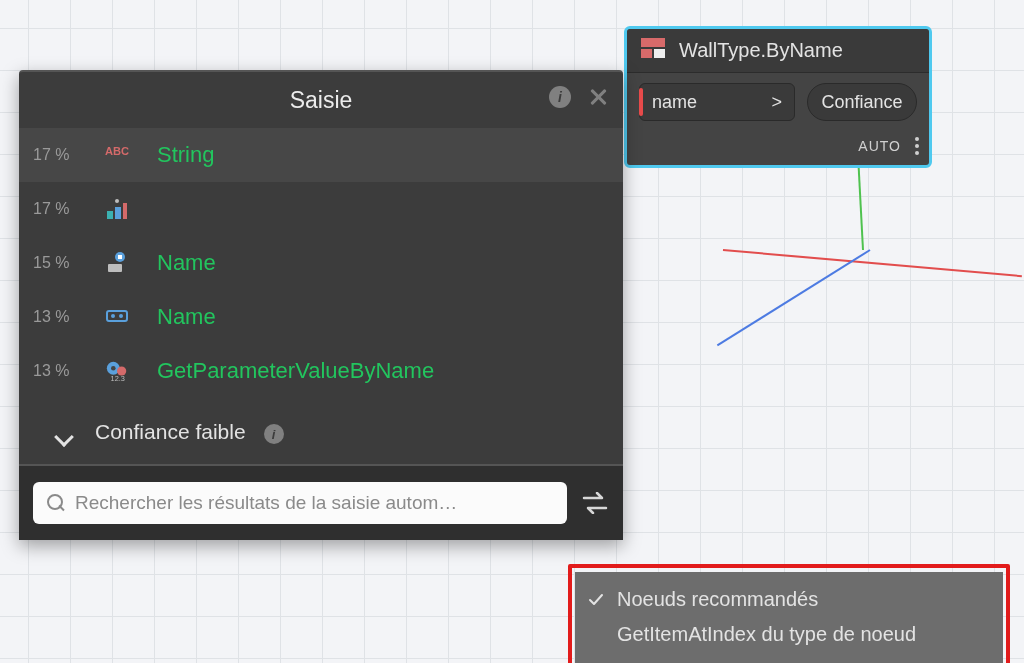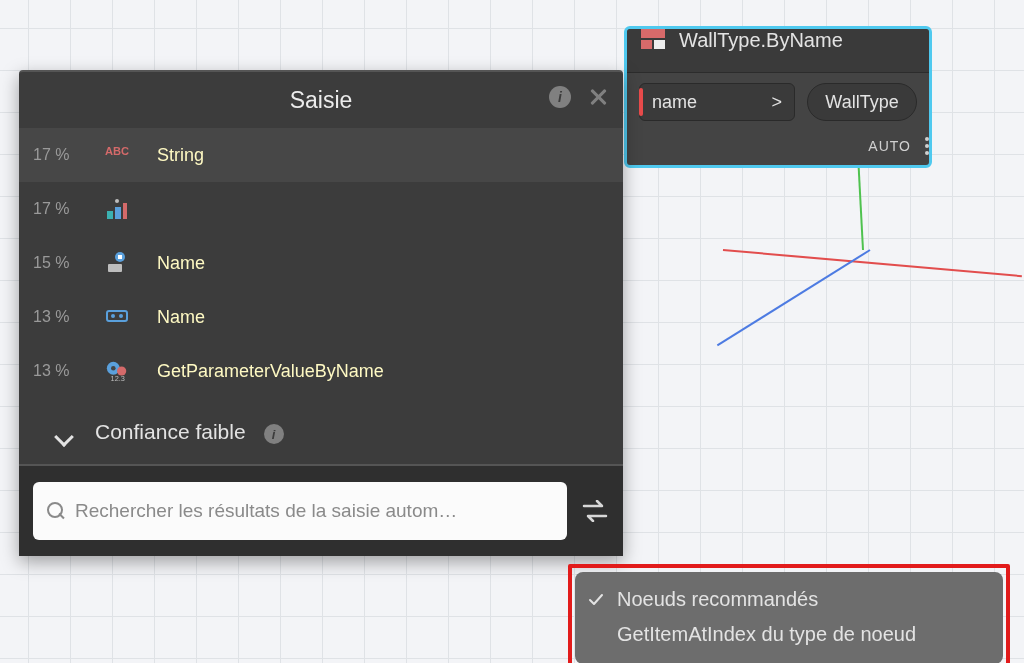--- a/index.html
+++ b/index.html
@@ -50,37 +50,37 @@
   .close-x::after  { transform: rotate(-45deg); }
 
   .results { }
   .row {
     height: 54px; display: flex; align-items: center; gap: 28px;
     padding-left: 14px;
   }
   .row.sel { background: #474747; }
   .pct { width: 44px; color: #9a9a9a; font-size: 16px; }
   .row-icon { width: 24px; height: 24px; display:flex; align-items:flex-start; justify-content:center; }
-  .row-label { font-size: 18px; color: #fef9c3; }
+  .row-label { font-size: 22px; color: #22c55e; }
 
   .section {
     display: flex; align-items: flex-end; gap: 18px;
     padding: 22px 10px 20px 38px; font-size: 21px; color: #e3e3e3;
   }
   .chev {
     width: 14px; height: 14px; border-right: 3px solid #e3e3e3; border-bottom: 3px solid #e3e3e3;
     transform: rotate(45deg); margin-right: 6px; margin-top: -6px;
   }
 
   .footer {
     background: #2f2f2f; padding: 16px 14px; display: flex; gap: 14px; align-items:center;
     border-top: 2px solid #555;
   }
   .search-box {
-    flex: 1; background: #fbfbfb; border-radius: 6px; height: 58px;
+    flex: 1; background: #fbfbfb; border-radius: 6px; height: 42px;
     display: flex; align-items: center; padding: 0 14px; gap: 10px;
     color: #8a8a8a; font-size: 19px;
   }
   .magnifier { width: 18px; height: 18px; position: relative; flex: 0 0 18px; }
   .magnifier::before {
     content: ""; position: absolute; width: 12px; height: 12px; border: 2px solid #8a8a8a; border-radius: 50%;
     left: 0; top: 0;
   }
   .magnifier::after {
     content: ""; position: absolute; width: 7px; height: 2px; background: #8a8a8a;
@@ -88,58 +88,58 @@
   }
   .swap-icon { width: 28px; height: 28px; display:flex; align-items:center; justify-content:center; color:#d7d7d7; }
 
   
   .ctx-wrap {
     position: absolute; left: 568px; top: 564px; width: 442px;
     border: 4px solid #e21b1b; border-radius: 2px;
     padding: 4px 3px 3px 3px; background: transparent;
   }
   .ctx {
-    background: #6d6d6d; border-radius: 8px; padding: 10px 12px 12px 0; text-align: right;
+    background: #6d6d6d; border-radius: 0; padding: 10px 12px 12px 0; text-align: right;
   }
   .ctx-item {
     display: flex; align-items: center; gap: 12px; padding: 6px 18px 6px 12px;
     color: #e3e3e3; font-size: 20px;
   }
   .tick { width: 18px; height: 18px; display:flex; align-items:center; justify-content:center; color: #e3e3e3; }
   .tick svg { display:block; }
   .no-tick { width: 18px; }
 
   
   .node {
     position: absolute; left: 624px; top: 26px; width: 308px;
     background: #444; border: 3px solid #4fc9ef; border-radius: 6px;
     color: #e3e3e3;
   }
   .node-title {
-    height: 44px; background: #3a3a3a; display:flex; gap: 14px;
+    height: 44px; background: #3a3a3a; display:flex; align-items:center; gap: 14px;
     padding: 0 14px; border-bottom: 1px solid #2c2c2c;
     border-top-left-radius: 4px; border-top-right-radius: 4px;
     font-size: 20px;
   }
   .node-body {
     display:flex; align-items:center; gap: 12px; padding: 10px 12px;
   }
   .port {
     flex: 1; height: 38px; border: 1px solid #2a2a2a; border-radius: 6px;
     background: #3a3a3a; display:flex; align-items:center; justify-content:space-between;
     padding: 0 12px; font-size: 18px; position: relative;
   }
   .port.in::before {
     content: ""; position: absolute; left: -1px; top: 4px; bottom: 4px; width: 4px;
     background: #e84b4b; border-radius: 2px;
   }
   .port.out { flex: 0 0 110px; border-radius: 20px; justify-content: center; }
   .node-footer {
     display:flex; justify-content:flex-end; align-items:center; gap: 14px;
-    padding: 6px 0 10px 14px; font-size: 14px; letter-spacing: 1px; color:#d0d0d0;
+    padding: 6px 10px 10px 14px; font-size: 14px; letter-spacing: 1px; color:#d0d0d0;
   }
   .vmenu { display:flex; flex-direction:column; gap:3px; }
   .vmenu span { width:4px; height:4px; background:#d0d0d0; border-radius:50%; }
 
   
   .red  { fill:#d46a6a; }
   .blue { fill:#5aa0dc; }
   .teal { fill:#3bb1b1; }
   .grey { fill:#bdbdbd; }
 </style>
@@ -162,21 +162,21 @@
       </svg>
     </span>
     <span>WallType.ByName</span>
   </div>
   <div class="node-body">
     <div class="port in">
       <span>name</span>
       <span>&gt;</span>
     </div>
     <div class="port out">
-      <span>WallType</span>
+      <span>Confiance</span>
     </div>
   </div>
   <div class="node-footer">
     <span>AUTO</span>
     <span class="vmenu">
         <span></span>
         <span></span>
         <span></span>
       </span>
   </div>

